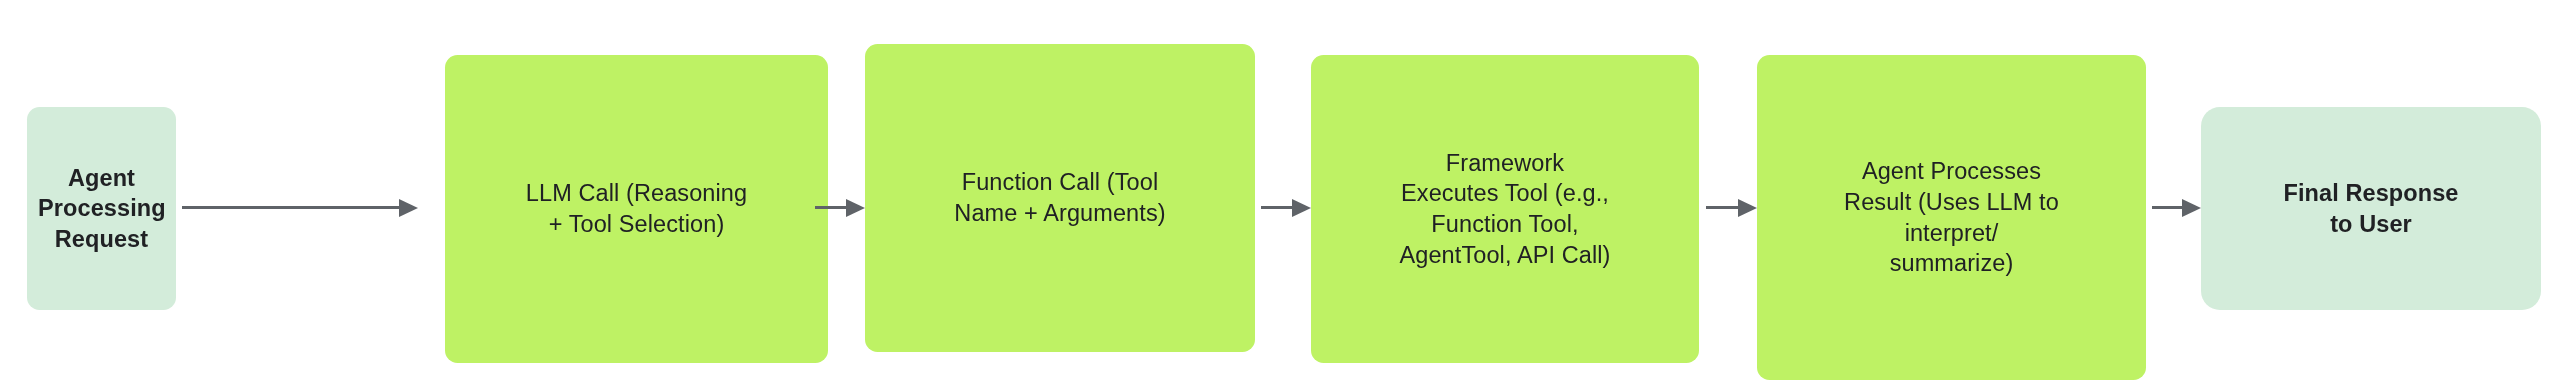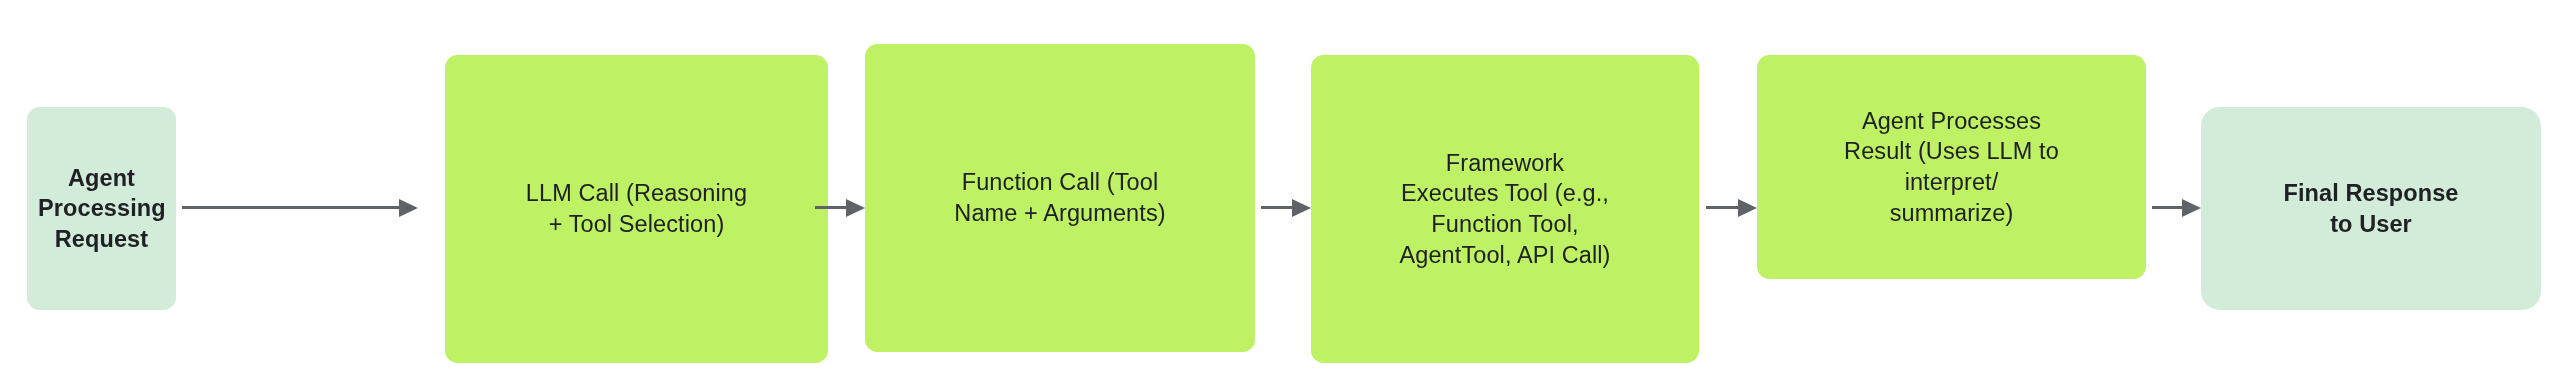--- a/index.html
+++ b/index.html
@@ -108,21 +108,21 @@
 Executes Tool (e.g.,
 Function Tool,
 AgentTool, API Call)</span>
   </div>
 
   <div class="edge" style="left:1706px; top:186px; width:51px;">
     <span class="shaft"></span>
     <span class="head"></span>
   </div>
 
-  <div class="node process" style="left:1757px; top:43px; width:389px; height:224px;">
+  <div class="node process" style="left:1757px; top:43px; width:389px; height:325px;">
     <span class="node-label">Agent Processes
 Result (Uses LLM to
 interpret/
 summarize)</span>
   </div>
 
   <div class="edge" style="left:2152px; top:186px; width:49px;">
     <span class="shaft"></span>
     <span class="head"></span>
   </div>

